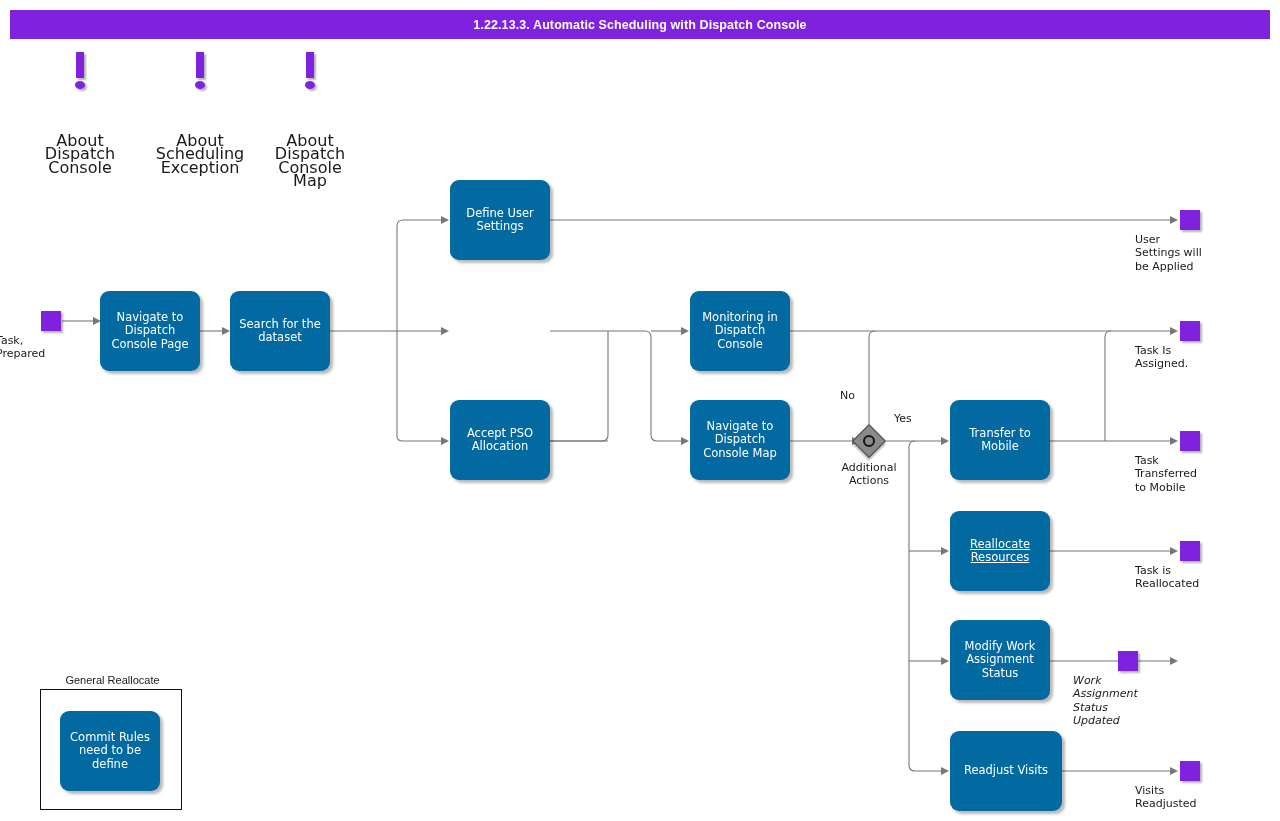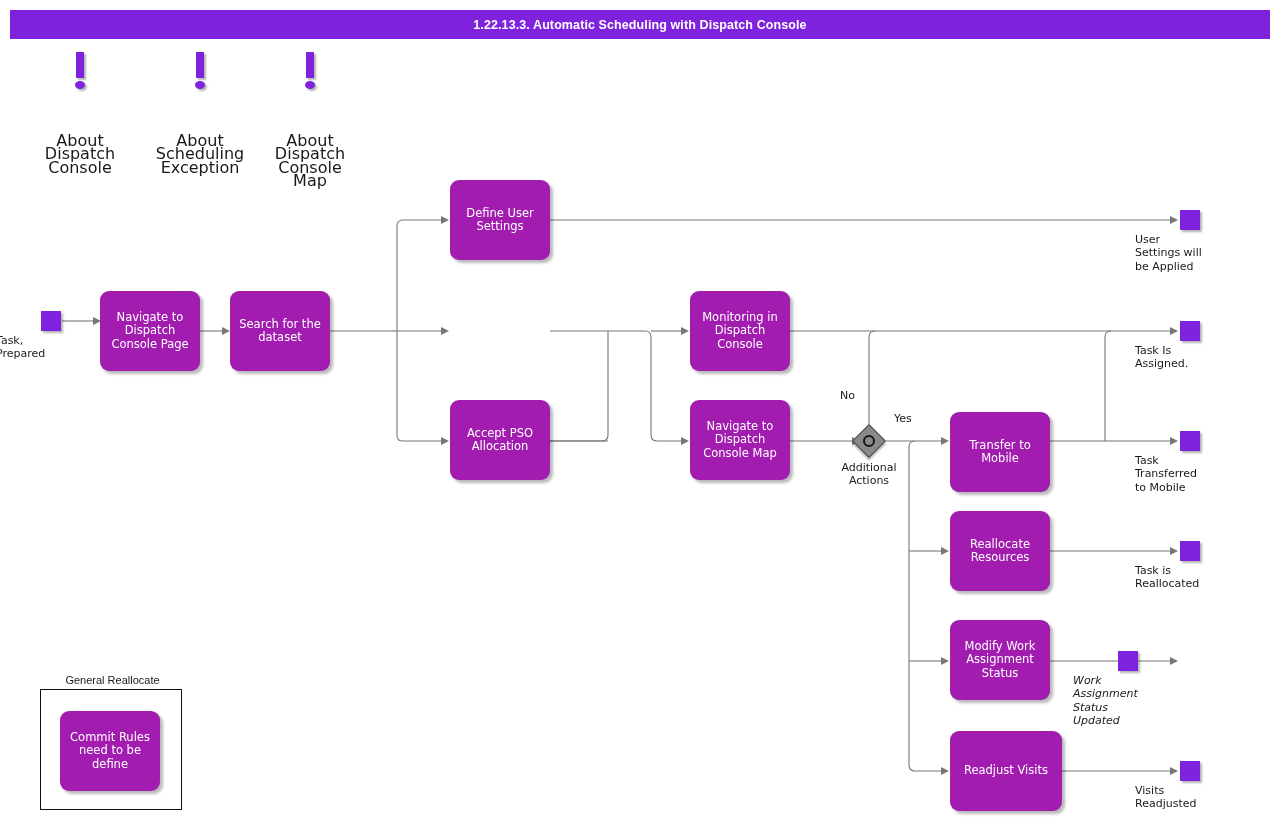--- a/index.html
+++ b/index.html
@@ -74,21 +74,21 @@
     font-size: 16px;
     color: #1a1a1a;
     line-height: 13.4px;
     white-space: pre-line;
     margin-top: 42px;
   }
 
   
   .activity {
     position: absolute;
-    background: #a21caf;
+    background: #0369a1;
     border-radius: 9px;
     box-shadow: 3px 3px 3px rgba(0,0,0,0.28);
     color: #ffffff;
     font-family: "DejaVu Sans", sans-serif;
     font-size: 11.5px;
     line-height: 13.5px;
     display: flex;
     align-items: center;
     justify-content: center;
     text-align: center;
@@ -324,24 +324,24 @@
 Allocation</div>
 
   <div class="activity" style="left:690px; top:291px; width:100px; height:80px;">Monitoring in
 Dispatch
 Console</div>
 
   <div class="activity" style="left:690px; top:400px; width:100px; height:80px;">Navigate to
 Dispatch
 Console Map</div>
 
-  <div class="activity" style="left:950px; top:400px; width:100px; height:80px;margin-top:12px;">Transfer to
+  <div class="activity" style="left:950px; top:400px; width:100px; height:80px;">Transfer to
 Mobile</div>
 
-  <div class="activity" style="left:950px; top:511px; width:100px; height:80px;">Reallocate
+  <div class="activity" style="left:950px; top:511px; width:100px; height:80px;text-decoration:underline;">Reallocate
 Resources</div>
 
   <div class="activity" style="left:950px; top:620px; width:100px; height:80px;">Modify Work
 Assignment
 Status</div>
 
   <div class="activity" style="left:950px; top:731px; width:112px; height:80px;">Readjust Visits</div>
 
   <div class="decision" style="left:852px; top:424px;">
     <div class="dia"></div>

